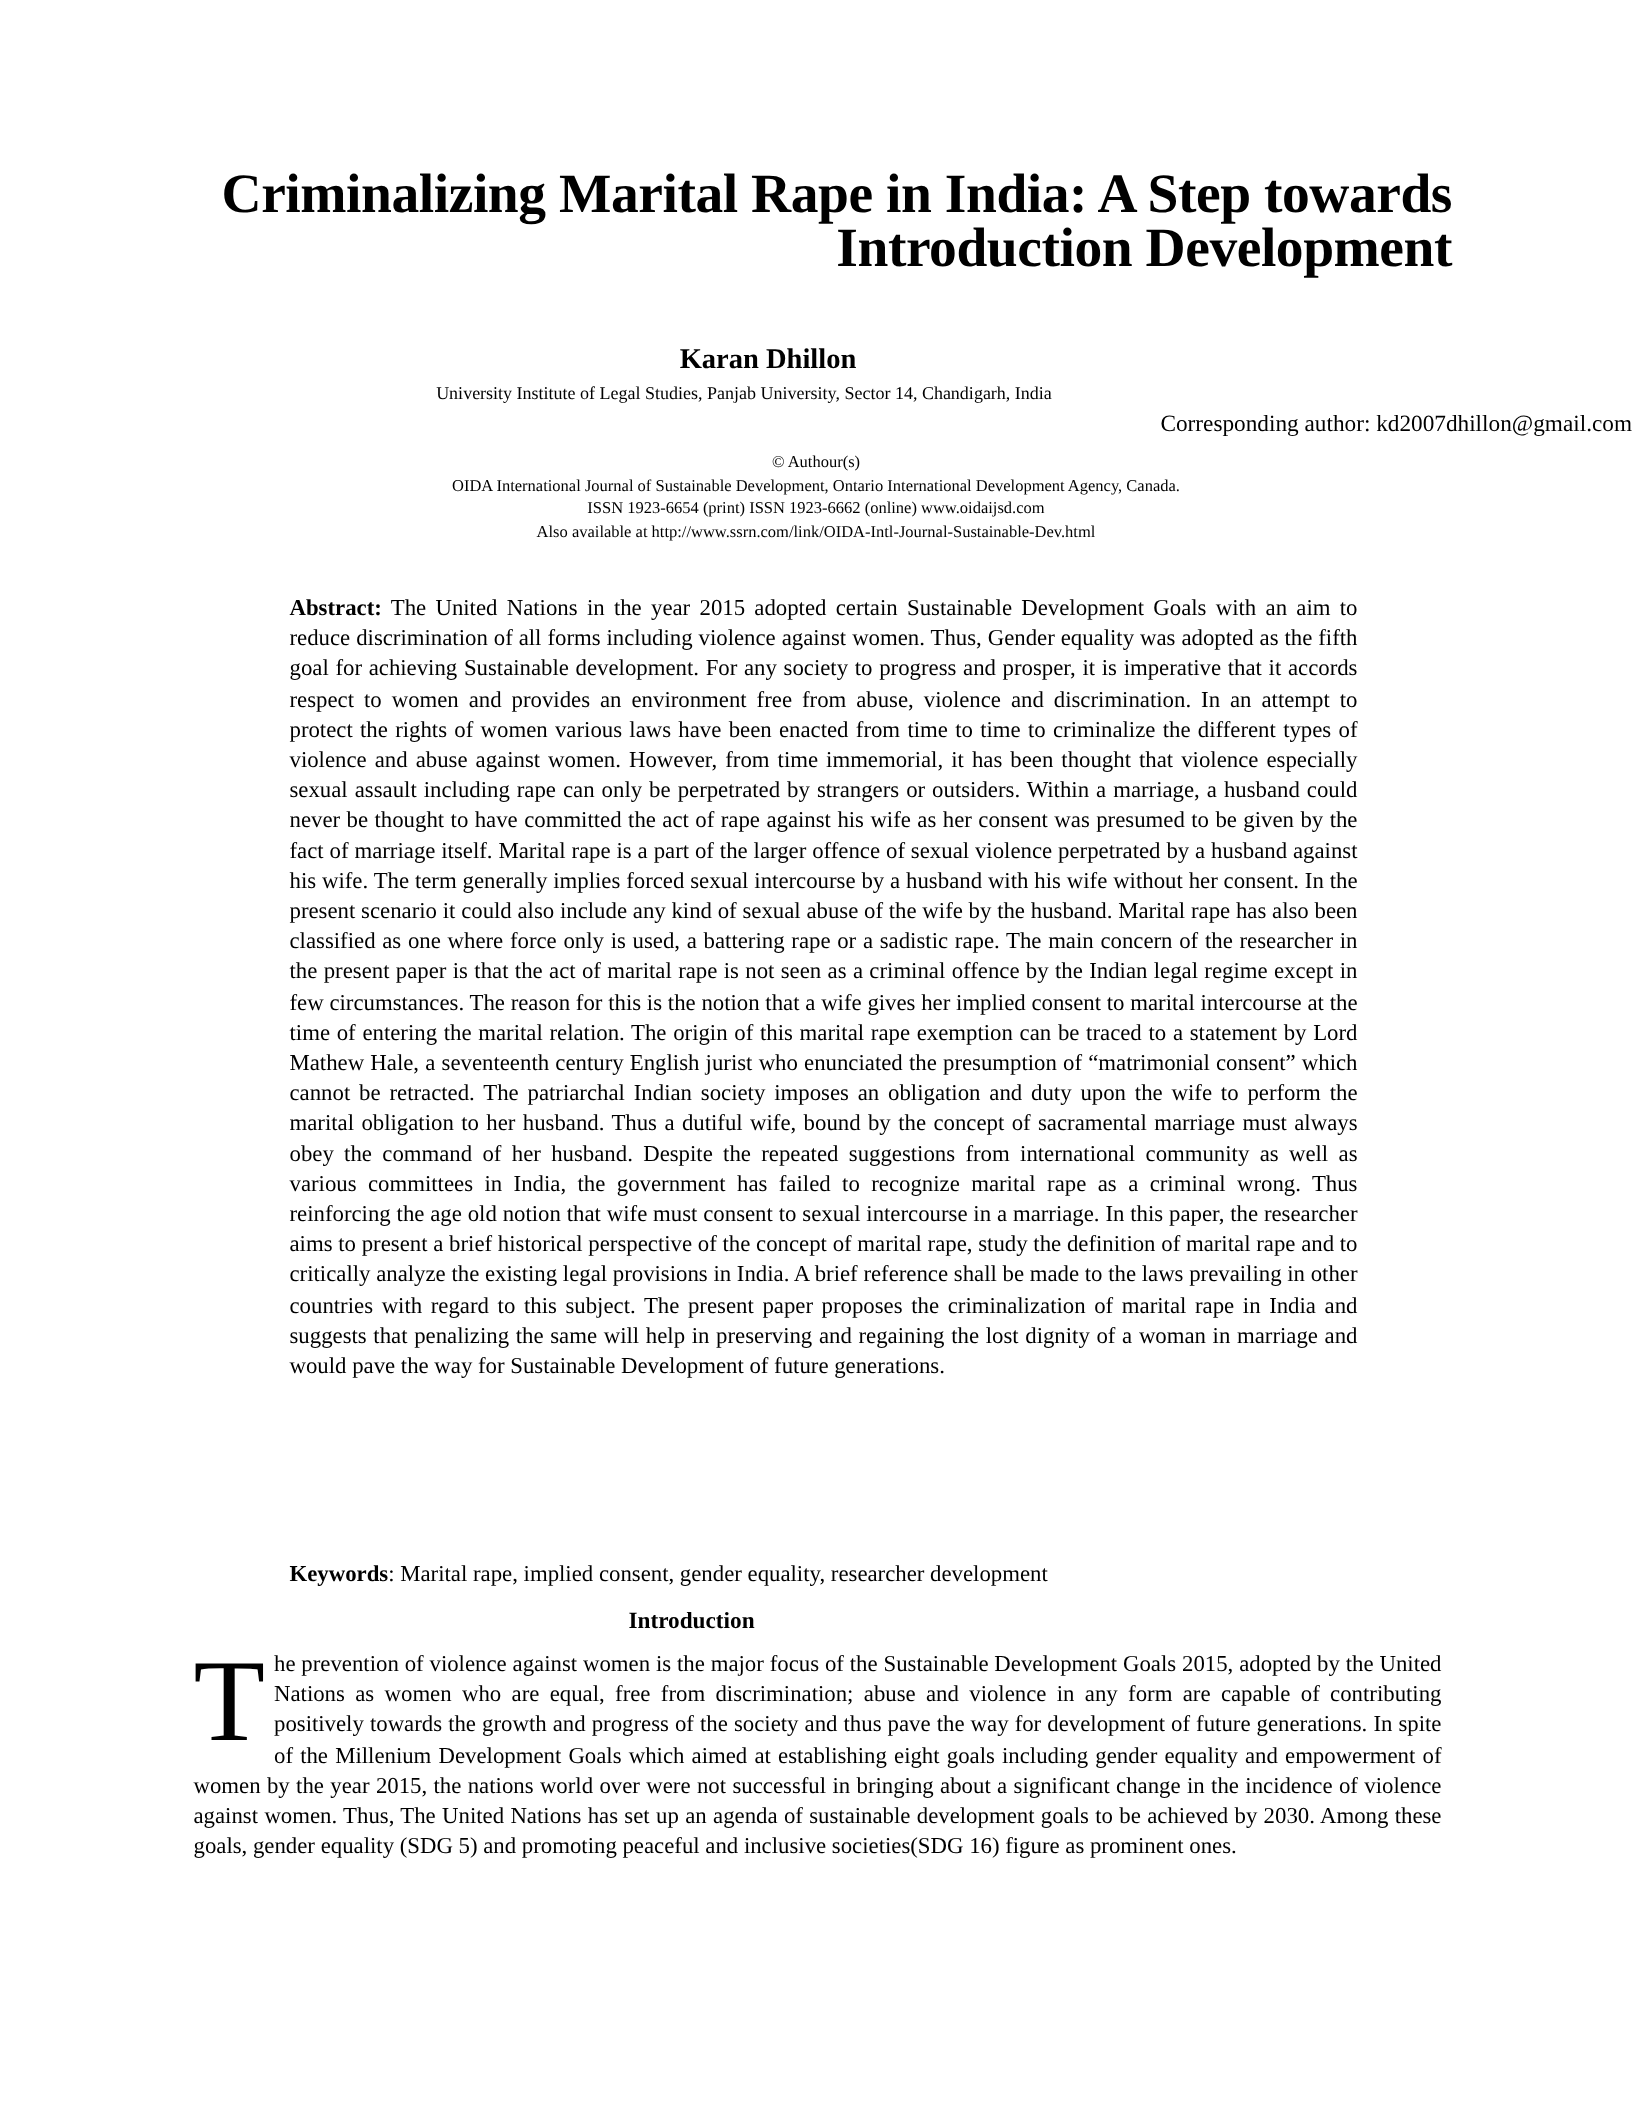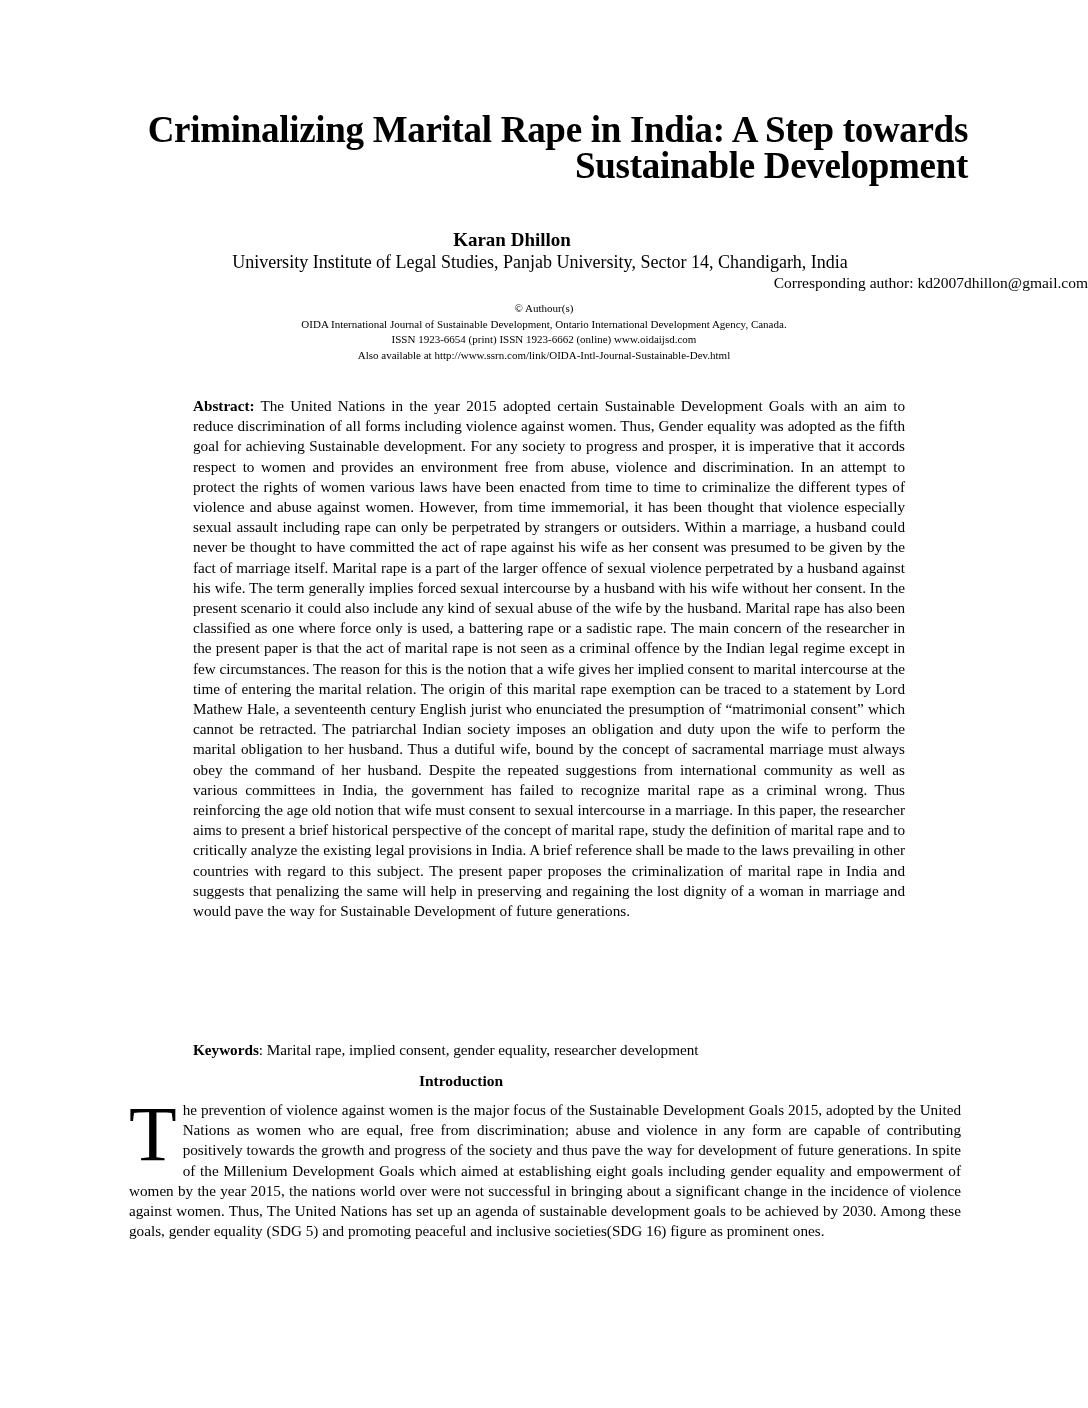--- a/index.html
+++ b/index.html
@@ -4,21 +4,21 @@
 <style>
   html, body { margin: 0; padding: 0; background: #ffffff; }
   body { width: 1088px; height: 1408px; position: relative; overflow: hidden;
          font-family: "Liberation Serif", "DejaVu Serif", serif; color: #000; }
   .page { position: absolute; left: 0; top: 0; width: 1088px; height: 1408px; }
   .title { position: absolute; left: 120px; width: 848px; top: 112px; text-align: right;
            font-weight: bold; font-size: 37px; line-height: 36px; letter-spacing: -0.3px; }
   .author { position: absolute; left: 0; width: 984px; top: 229px; text-align: center;
             font-weight: bold; font-size: 19px; line-height: 22px; padding-left: 40px; box-sizing: border-box; }
   .affil { position: absolute; left: 0; width: 932px; top: 252px; text-align: center;
-           font-size: 18px; line-height: 20px; padding-left: 60px; box-sizing: border-box; margin-left: 44px; }
+           font-size: 12px; line-height: 20px; padding-left: 60px; box-sizing: border-box; }
   .corr { position: absolute; left: 0; width: 1088px; top: 273px; text-align: right;
           font-size: 15.5px; line-height: 20px; padding-left: 60px; box-sizing: border-box; }
   .meta { position: absolute; left: 0; width: 1088px; top: 301px; text-align: center;
           font-size: 11px; line-height: 15.5px; }
   .meta div { white-space: nowrap; }
   .abstract { position: absolute; left: 193px; width: 712px; top: 396px;
               font-size: 15.2px; line-height: 20.2px; text-align: justify; }
   .abstract b { font-weight: bold; }
   .keywords { position: absolute; left: 193px; width: 712px; top: 1040px;
               font-size: 15.2px; line-height: 20px; }
@@ -28,21 +28,21 @@
            font-size: 15.2px; line-height: 20.2px; text-align: justify; }
   .dropcap { float: left; font-size: 78px; line-height: 60px; height: 62px; margin: 4px 6px 0 0;
              font-family: "Liberation Serif", serif; }
 </style>
 </head>
 <body>
 
 <div class="page">
   <div class="title">
     <div>Criminalizing Marital Rape in India: A Step towards</div>
-    <div>Sustainable Development</div>
+    <div>Introduction Development</div>
   </div>
 
   <div class="author">Karan Dhillon</div>
   <div class="affil">University Institute of Legal Studies, Panjab University, Sector 14, Chandigarh, India</div>
   <div class="corr">Corresponding author: kd2007dhillon@gmail.com</div>
 
   <div class="meta">
     <div>© Authour(s)</div>
     <div>OIDA International Journal of Sustainable Development, Ontario International Development Agency, Canada.</div>
     <div>ISSN 1923-6654 (print) ISSN 1923-6662 (online) www.oidaijsd.com</div>

